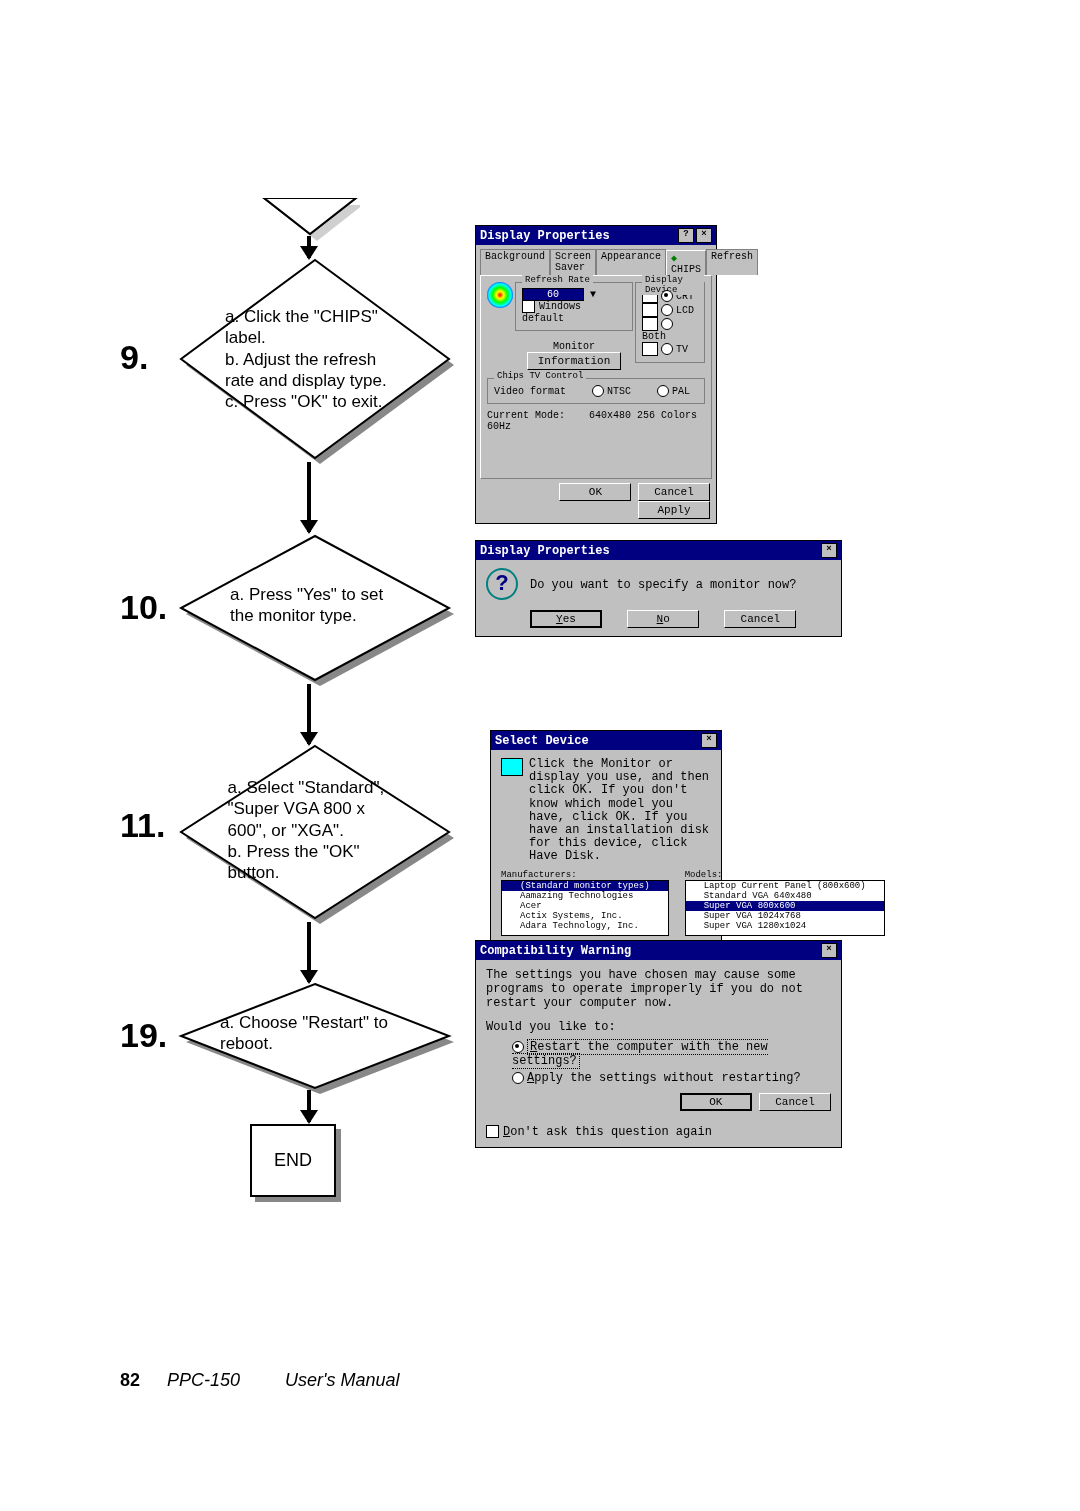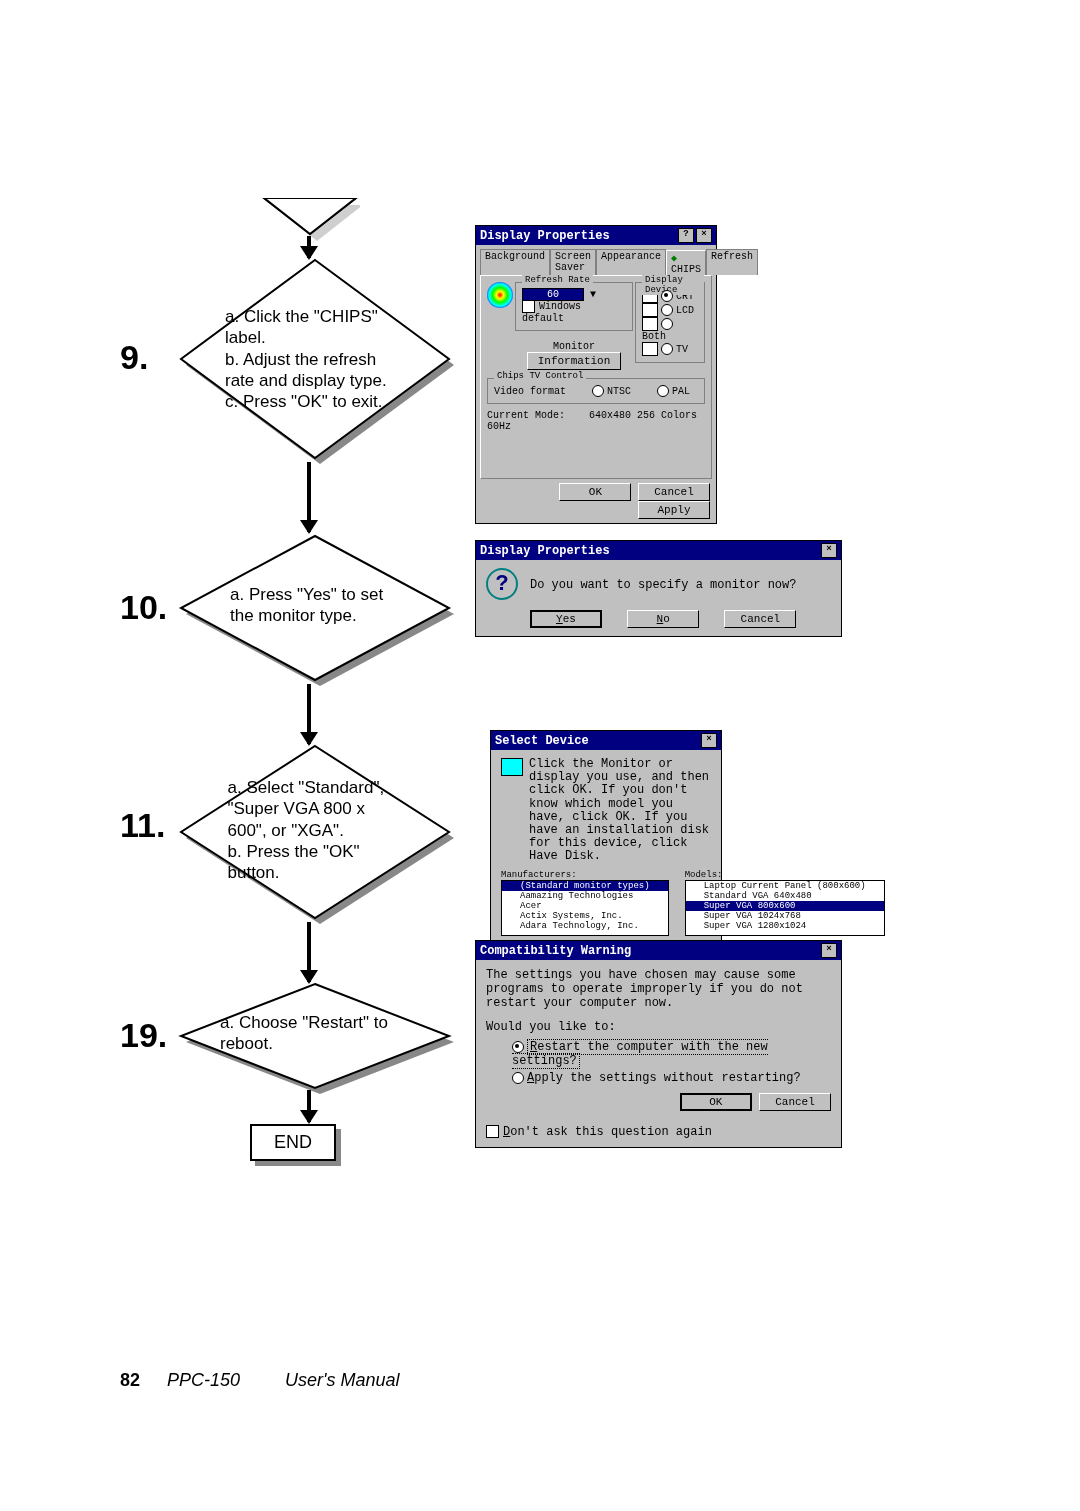--- a/index.html
+++ b/index.html
@@ -52,21 +52,21 @@
     position:absolute;
     bottom:-2px; left:-7px;
     border-left:9px solid transparent;
     border-right:9px solid transparent;
     border-top:14px solid #000;
   }
   .endbox{
     position:absolute;
     left:250px;
     border:2px solid #000;
-    padding:6px 22px;
+    padding:24px 22px;
     font-size:18px;
     background:#fff;
     box-shadow: 5px 5px 0 #888;
   }
   .win95{
     background:#c0c0c0;
     border:1px solid #000;
     font-family: Liberation Mono, monospace;
     font-size:11px;
     color:#000;

